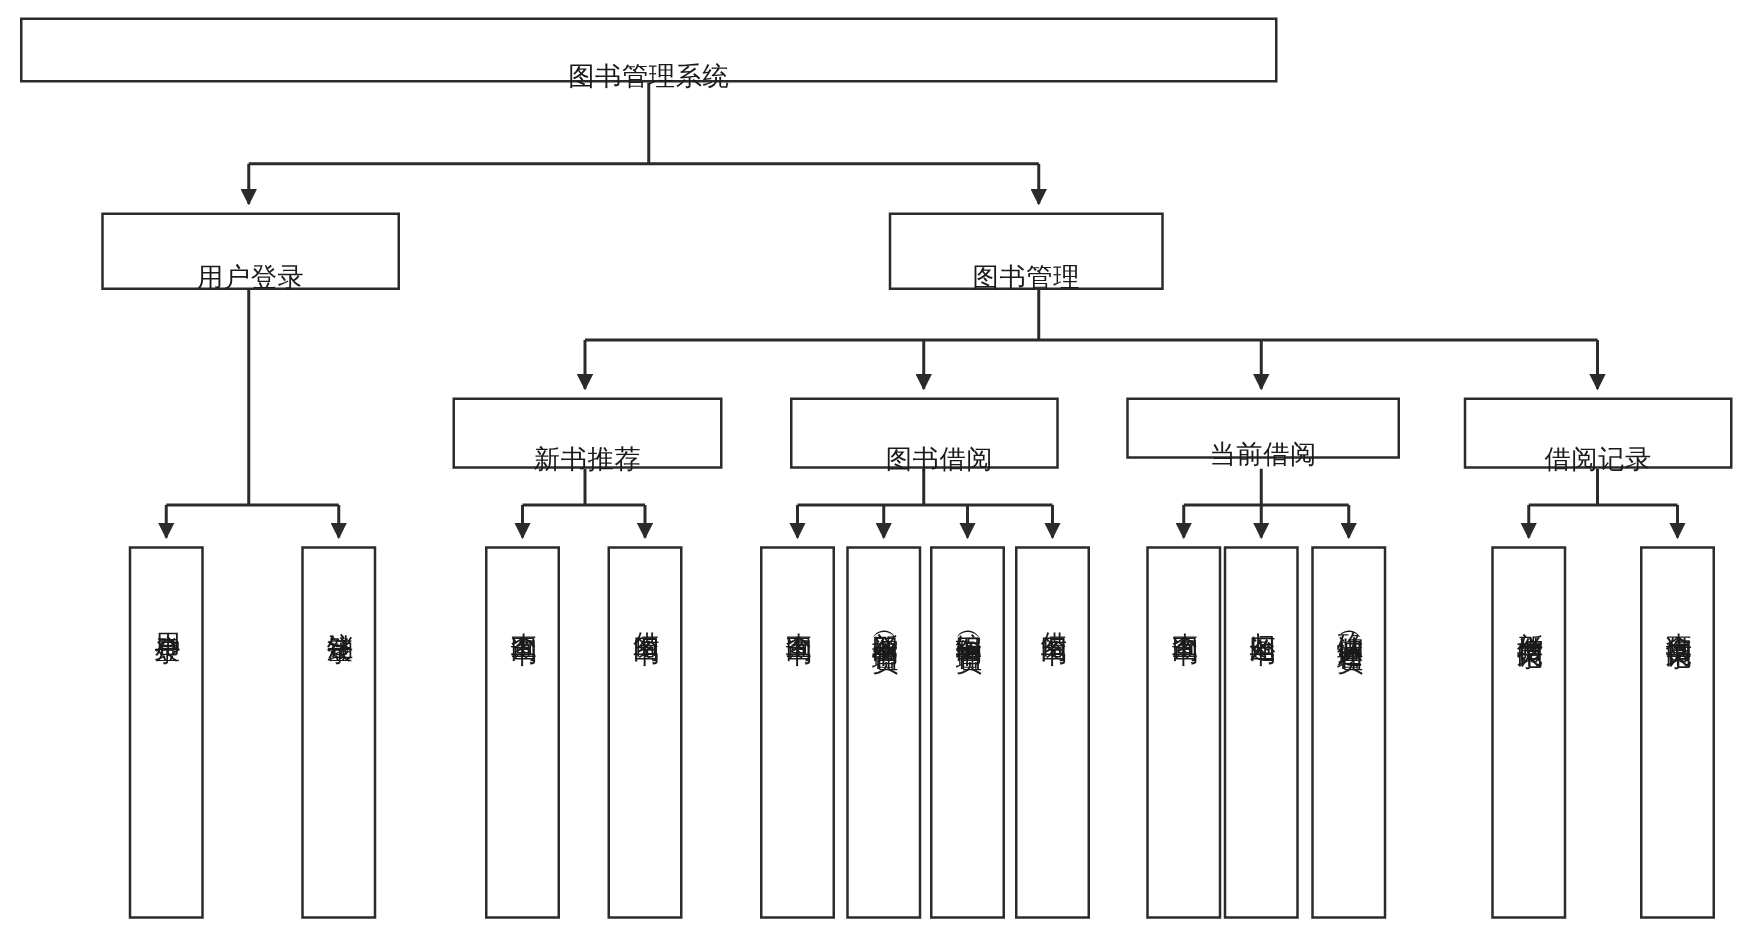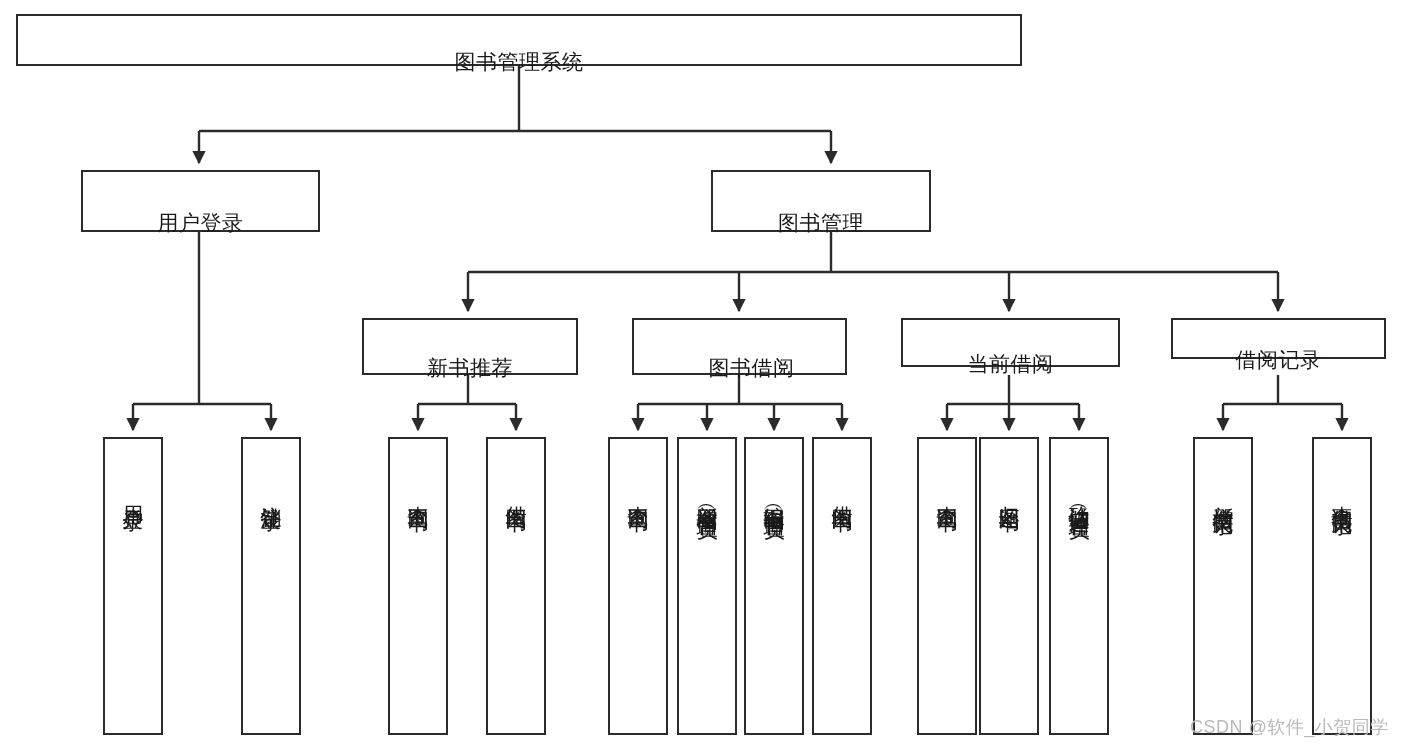--- a/index.html
+++ b/index.html
@@ -141,21 +141,21 @@
 
   <div class="node horiz" style="left:362px; top:318px; width:216px; height:57px;">
     <span class="node-label">新书推荐</span>
   </div>
   <div class="node horiz" style="left:632px; top:318px; width:215px; height:57px;padding-left:24px;">
     <span class="node-label">图书借阅</span>
   </div>
   <div class="node horiz" style="left:901px; top:318px; width:219px; height:49px;">
     <span class="node-label">当前借阅</span>
   </div>
-  <div class="node horiz" style="left:1171px; top:318px; width:215px; height:41px;">
+  <div class="node horiz" style="left:1171px; top:318px; width:215px; height:57px;">
     <span class="node-label">借阅记录</span>
   </div>
 
   <div class="node leaf" style="left:103px; top:437px; width:60px; height:298px;">
     <span class="node-label">用户登录</span>
   </div>
   <div class="node leaf" style="left:241px; top:437px; width:60px; height:298px;">
     <span class="node-label">注销登录</span>
   </div>
 
@@ -189,15 +189,14 @@
     <span class="node-label">确认归还（管理员）</span>
   </div>
 
   <div class="node leaf" style="left:1193px; top:437px; width:60px; height:298px;">
     <span class="node-label">新增借阅记录</span>
   </div>
   <div class="node leaf" style="left:1312px; top:437px; width:60px; height:298px;">
     <span class="node-label">查询借阅记录</span>
   </div>
 
-  <div class="watermark" style="left:1190px; top:715px;">CSDN @软件_小贺同学</div>
 
 </div>
 
 </body></html>

